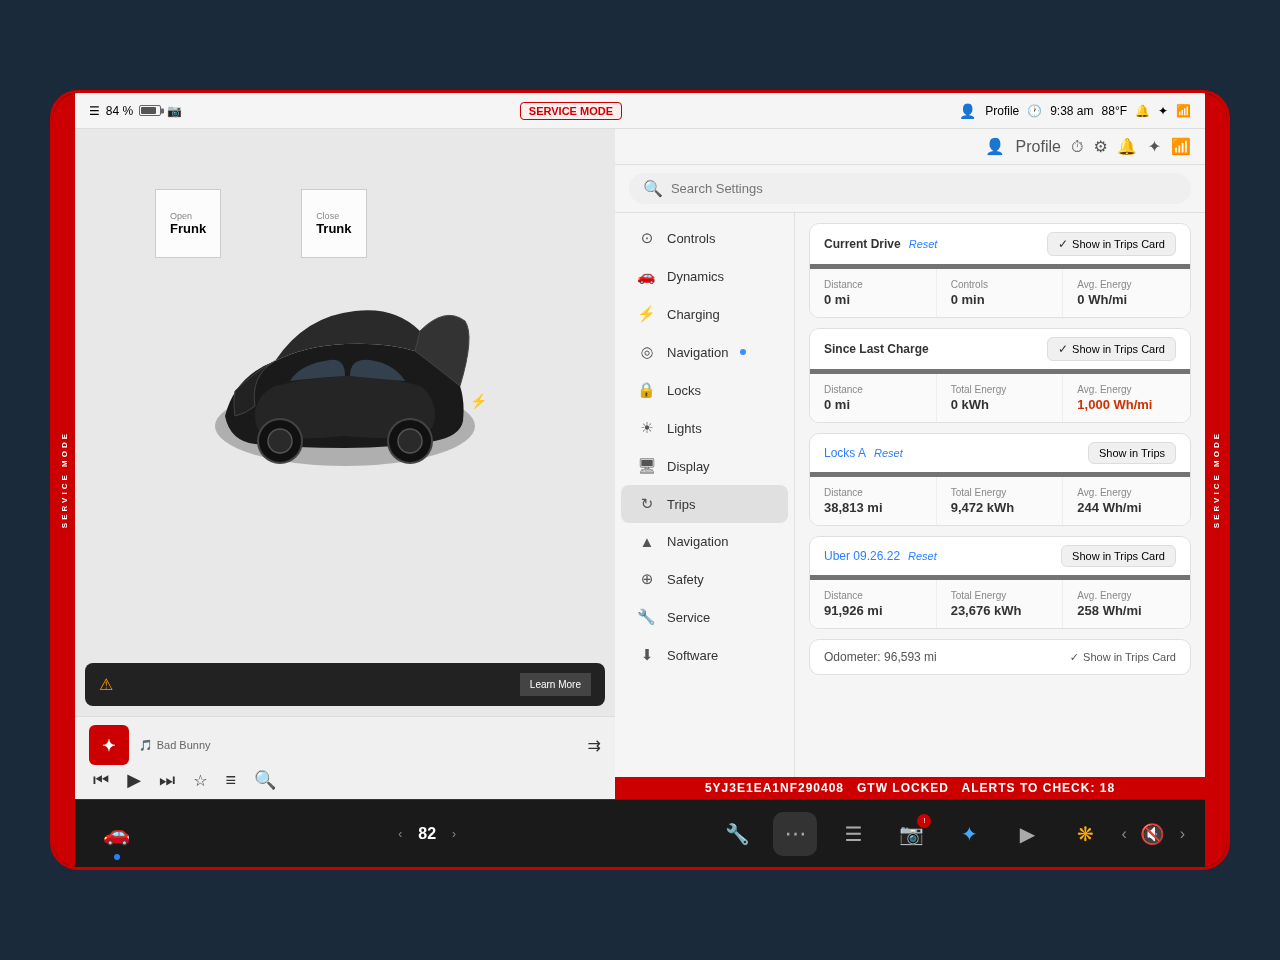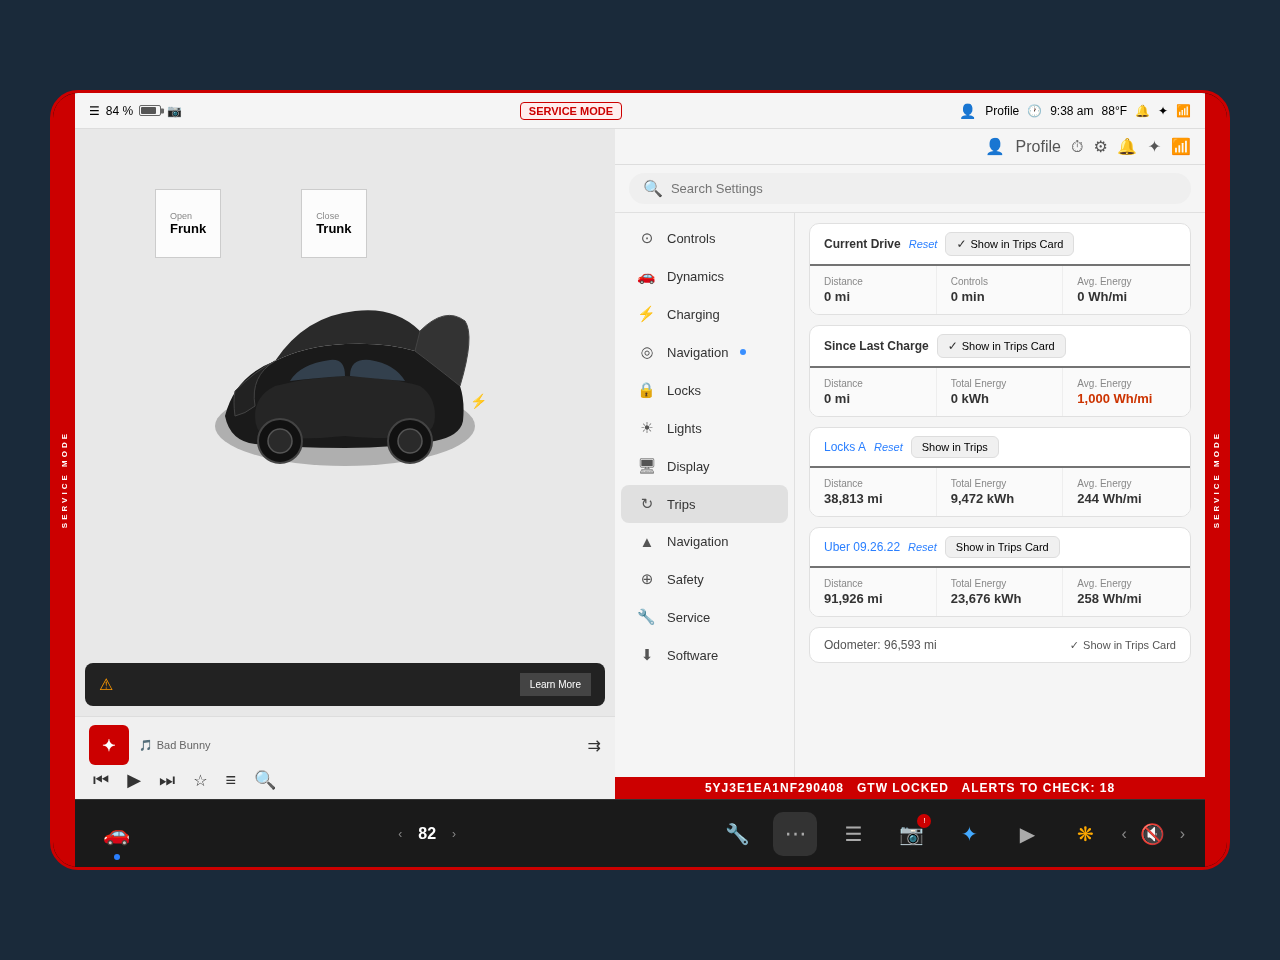--- a/index.html
+++ b/index.html
@@ -306,23 +306,23 @@
       background: #fff;
       border-radius: 10px;
       margin-bottom: 10px;
       overflow: hidden;
       border: 1px solid #e0e0e0;
     }
 
     .trip-header {
       display: flex;
       align-items: center;
-      justify-content: flex-start;
+      justify-content: space-between;
       padding: 8px 14px;
-      border-bottom: 2px solid #737373;
+      border-bottom: 5px solid #737373;
       gap: 8px;
     }
     .trip-header-left {
       display: flex;
       align-items: center;
       gap: 8px;
       font-size: 12px;
     }
     .trip-title { font-weight: 600; color: #333; }
     .trip-link { color: #2a7fff; font-size: 12px; cursor: pointer; }

